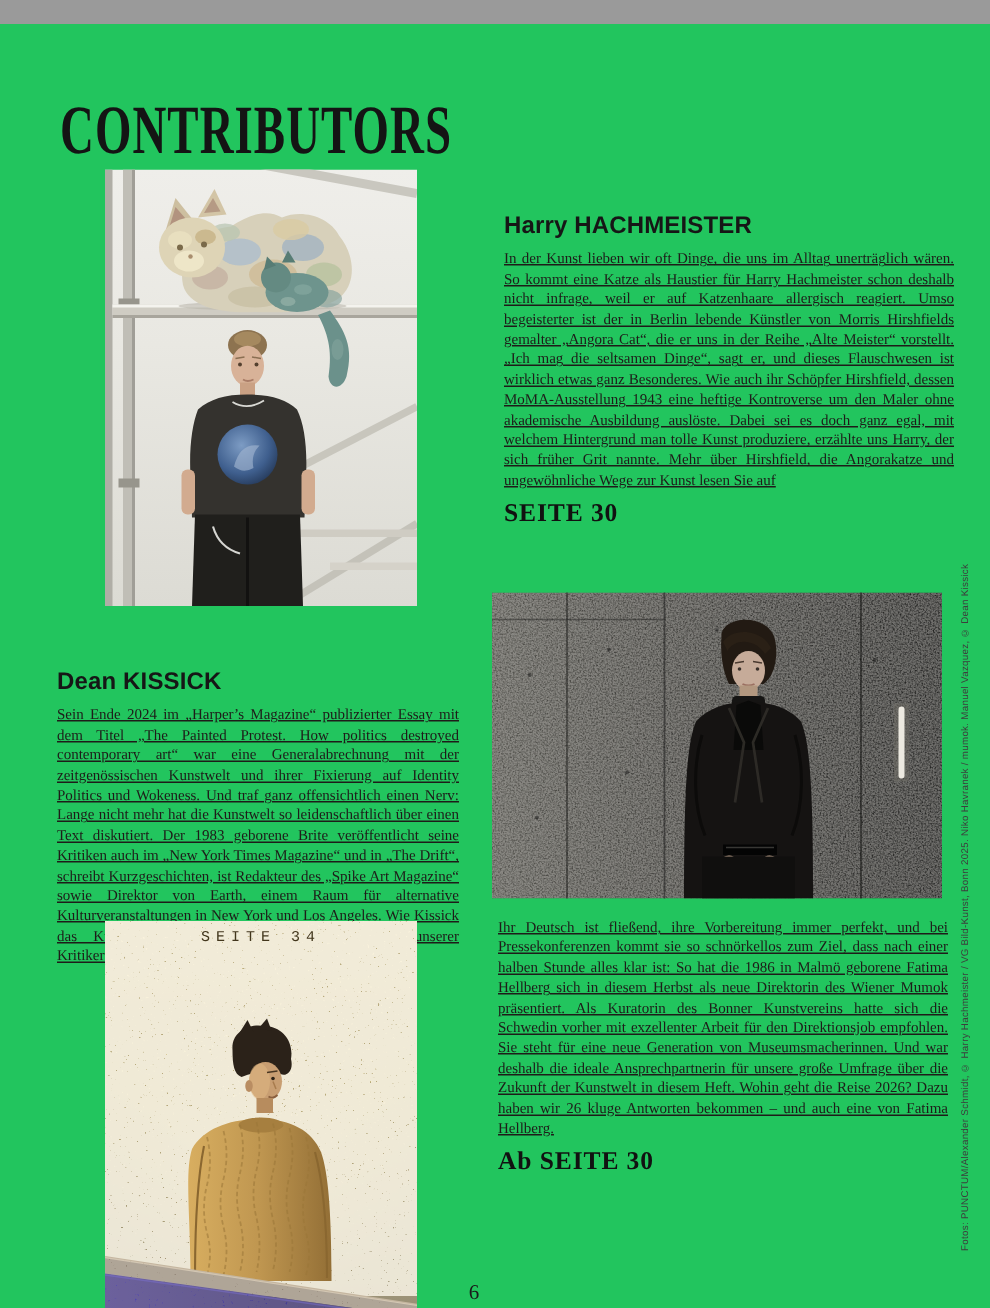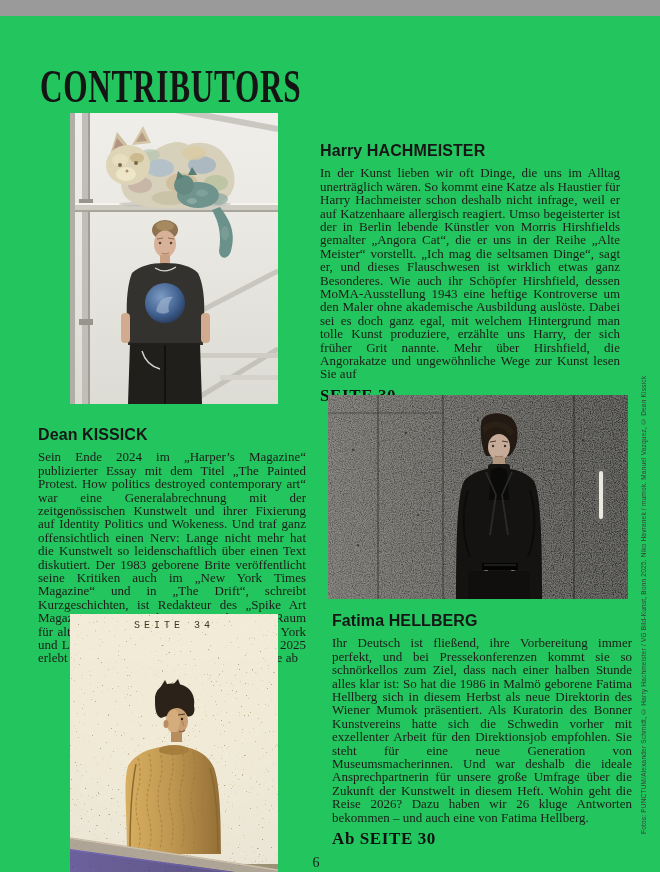--- a/index.html
+++ b/index.html
@@ -12,22 +12,22 @@
     font-family:"Liberation Serif",serif;font-weight:700;font-size:46px;
     letter-spacing:1px;color:#141414;white-space:nowrap;
     transform:scaleX(0.68);transform-origin:0 0;line-height:1;
   }
   .section{position:absolute;}
   .section h2{
     margin:0 0 6px 0;font-family:"Liberation Sans",sans-serif;
     font-weight:600;font-size:16px;letter-spacing:.1px;color:#161616;line-height:1.15;
   }
   .section p{
-    margin:0;font-family:"Liberation Serif",serif;font-size:13px;
-    line-height:13.4px;color:#1e1c19;text-align:justify;
+    margin:0;font-family:"Liberation Serif",serif;font-size:10px;
+    line-height:13.4px;color:#1e1c19;text-align:justify;text-decoration:underline;
   }
   .pageref{
     margin-top:5px;font-family:"Liberation Serif",serif;font-weight:700;
     font-size:17px;letter-spacing:.6px;color:#111;
   }
   .photo{position:absolute;display:block;}
   .photo-wrap{position:absolute;}
   .photo-wrap svg{display:block;}
   .seite-overlay{
     position:absolute;left:0;right:0;top:6px;text-align:center;
@@ -127,21 +127,21 @@
       <rect x="51" y="200" width="9" height="30" rx="4" fill="#d2ab8f"></rect>
       <rect x="131" y="200" width="9" height="30" rx="4" fill="#d2ab8f"></rect>
       <circle cx="95" cy="190" r="20" fill="url(#p1orb)"></circle>
       <path d="M86 198 Q90 182 103 184 Q97 190 99 199 Q92 203 86 198 Z" fill="#9fb4cf" opacity=".65"></path>
       <path d="M60 230 L130 230 L132 291 L58 291 Z" fill="#201f1c"></path>
       <path d="M95 232 L95 291" stroke="#121110" stroke-width="2"></path>
       <path d="M72 238 Q76 252 90 256" stroke="#d6d6d2" stroke-width="1.4" fill="none"></path>
     </g>
   </svg>
 
-  <div class="section" style="left:320px;top:126px;width:300px;">
+  <div class="section" style="left:336px;top:126px;width:300px;">
     <h2>Harry HACHMEISTER</h2>
     <p>In der Kunst lieben wir oft Dinge, die uns im Alltag unerträglich wären. So kommt eine Katze als Haustier für Harry Hachmeister schon deshalb nicht infrage, weil er auf Katzenhaare allergisch reagiert. Umso begeisterter ist der in Berlin lebende Künstler von Morris Hirshfields gemalter „Angora Cat“, die er uns in der Reihe „Alte Meister“ vorstellt. „Ich mag die seltsamen Dinge“, sagt er, und dieses Flauschwesen ist wirklich etwas ganz Besonderes. Wie auch ihr Schöpfer Hirshfield, dessen MoMA-Ausstellung 1943 eine heftige Kontroverse um den Maler ohne akademische Ausbildung auslöste. Dabei sei es doch ganz egal, mit welchem Hintergrund man tolle Kunst produziere, erzählte uns Harry, der sich früher Grit nannte. Mehr über Hirshfield, die Angorakatze und ungewöhnliche Wege zur Kunst lesen Sie auf</p>
     <div class="pageref">SEITE 30</div>
   </div>
 
   <svg class="photo" style="left:328px;top:379px;" width="300" height="204" viewBox="0 0 300 204">
     <defs>
       <linearGradient id="p2bg" x1="0" y1="0" x2="1" y2="0">
         <stop offset="0" stop-color="#504f4a"></stop>
           <stop offset=".45" stop-color="#3a3936"></stop>
@@ -186,21 +186,21 @@
       <path d="M140 95 C134 115 134 142 142 162" stroke="#0c0b0a" stroke-width="2" fill="none"></path>
       <path d="M202 95 C208 115 208 142 200 162" stroke="#0c0b0a" stroke-width="2" fill="none"></path>
       <rect x="154" y="168" width="36" height="7" fill="#040404"></rect>
       <path d="M156 170 L188 170" stroke="#454440" stroke-width="1" opacity=".8"></path>
       <ellipse cx="157" cy="179" rx="5" ry="3.5" fill="#bba089" transform="rotate(-18 157 179)"></ellipse>
       <ellipse cx="186" cy="179" rx="5" ry="3.5" fill="#bba089" transform="rotate(18 186 179)"></ellipse>
       <rect x="140" y="176" width="62" height="28" fill="#100f0e"></rect>
     </g>
   </svg>
 
-  <div class="section" style="left:38px;top:410px;width:268px;">
+  <div class="section" style="left:38px;top:430px;width:268px;">
     <h2>Dean KISSICK</h2>
     <p>Sein Ende 2024 im „Harper’s Magazine“ publizierter Essay mit dem Titel „The Painted Protest. How politics destroyed contemporary art“ war eine Generalabrechnung mit der zeitgenössischen Kunstwelt und ihrer Fixierung auf Identity Politics und Wokeness. Und traf ganz offensichtlich einen Nerv: Lange nicht mehr hat die Kunstwelt so leidenschaftlich über einen Text diskutiert. Der 1983 geborene Brite veröffentlicht seine Kritiken auch im „New York Times Magazine“ und in „The Drift“, schreibt Kurzgeschichten, ist Redakteur des „Spike Art Magazine“ sowie Direktor von Earth, einem Raum für alternative Kulturveranstaltungen in New York und Los Angeles. Wie Kissick das Kunstjahr 2025 erlebt hat, lesen Sie in unserer Kritikerumfrage ab</p>
   </div>
 
   <div class="photo-wrap" style="left:70px;top:598px;width:208px;height:274px;">
     <svg width="208" height="274" viewBox="0 0 208 274">
       <defs>
         <linearGradient id="p3bg" x1="0" y1="0" x2="0" y2="1">
           <stop offset="0" stop-color="#e7d49b"></stop>
             <stop offset=".4" stop-color="#d3c285"></stop>
@@ -269,21 +269,20 @@
         <polygon points="0,224 208,256 208,264 0,235" filter="url(#p3spL)" opacity=".25"></polygon>
         <polygon points="0,235 208,264 208,274 0,274" fill="url(#p3purple)"></polygon>
         <polygon points="0,235 208,264 208,274 0,274" filter="url(#p3spD)" opacity=".35"></polygon>
         <path d="M0 236 L208 265" stroke="#7a6fd0" stroke-width="1" opacity=".5"></path>
       </g>
     </svg>
     <div class="seite-overlay">SEITE 34</div>
   </div>
 
   <div class="section" style="left:332px;top:596px;width:300px;">
-    <h2>Fatima HELLBERG</h2>
     <p>Ihr Deutsch ist fließend, ihre Vorbereitung immer perfekt, und bei Pressekonferenzen kommt sie so schnörkellos zum Ziel, dass nach einer halben Stunde alles klar ist: So hat die 1986 in Malmö geborene Fatima Hellberg sich in diesem Herbst als neue Direktorin des Wiener Mumok präsentiert. Als Kuratorin des Bonner Kunstvereins hatte sich die Schwedin vorher mit exzellenter Arbeit für den Direktionsjob empfohlen. Sie steht für eine neue Generation von Museumsmacherinnen. Und war deshalb die ideale Ansprechpartnerin für unsere große Umfrage über die Zukunft der Kunstwelt in diesem Heft. Wohin geht die Reise 2026? Dazu haben wir 26 kluge Antworten bekommen – und auch eine von Fatima Hellberg.</p>
     <div class="pageref">Ab SEITE 30</div>
   </div>
 
   <div class="credit">Fotos: PUNCTUM/Alexander Schmidt, © Harry Hachmeister / VG Bild-Kunst, Bonn 2025. Niko Havranek / mumok. Manuel Vazquez, © Dean Kissick</div>
 
   <div class="pagenum">6</div>
 
 </div>
 

